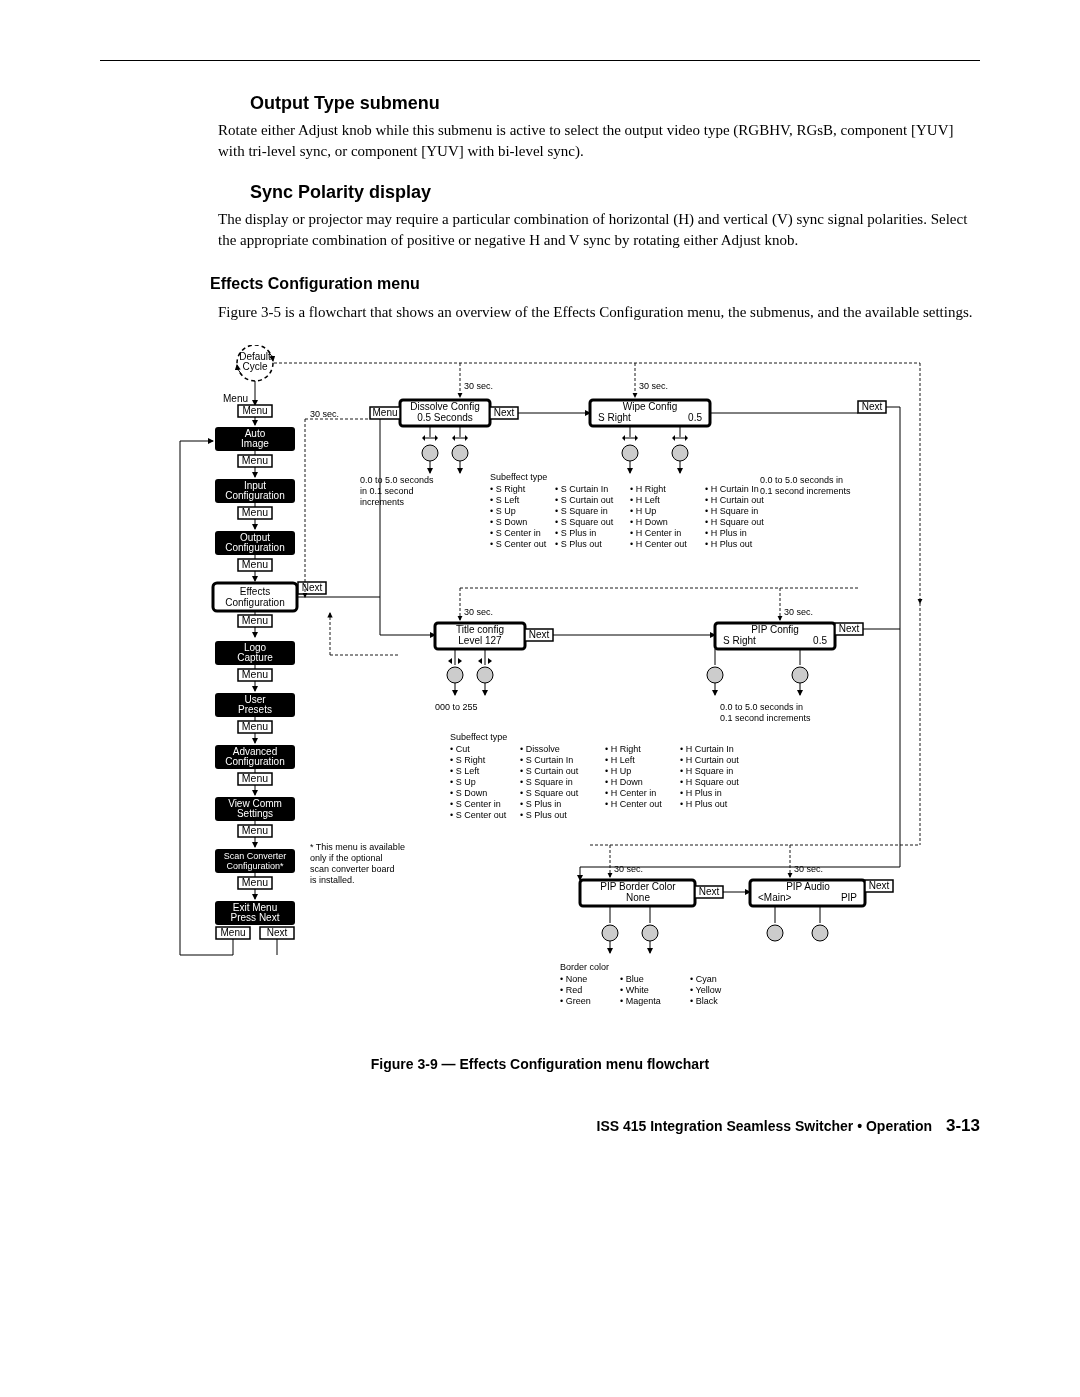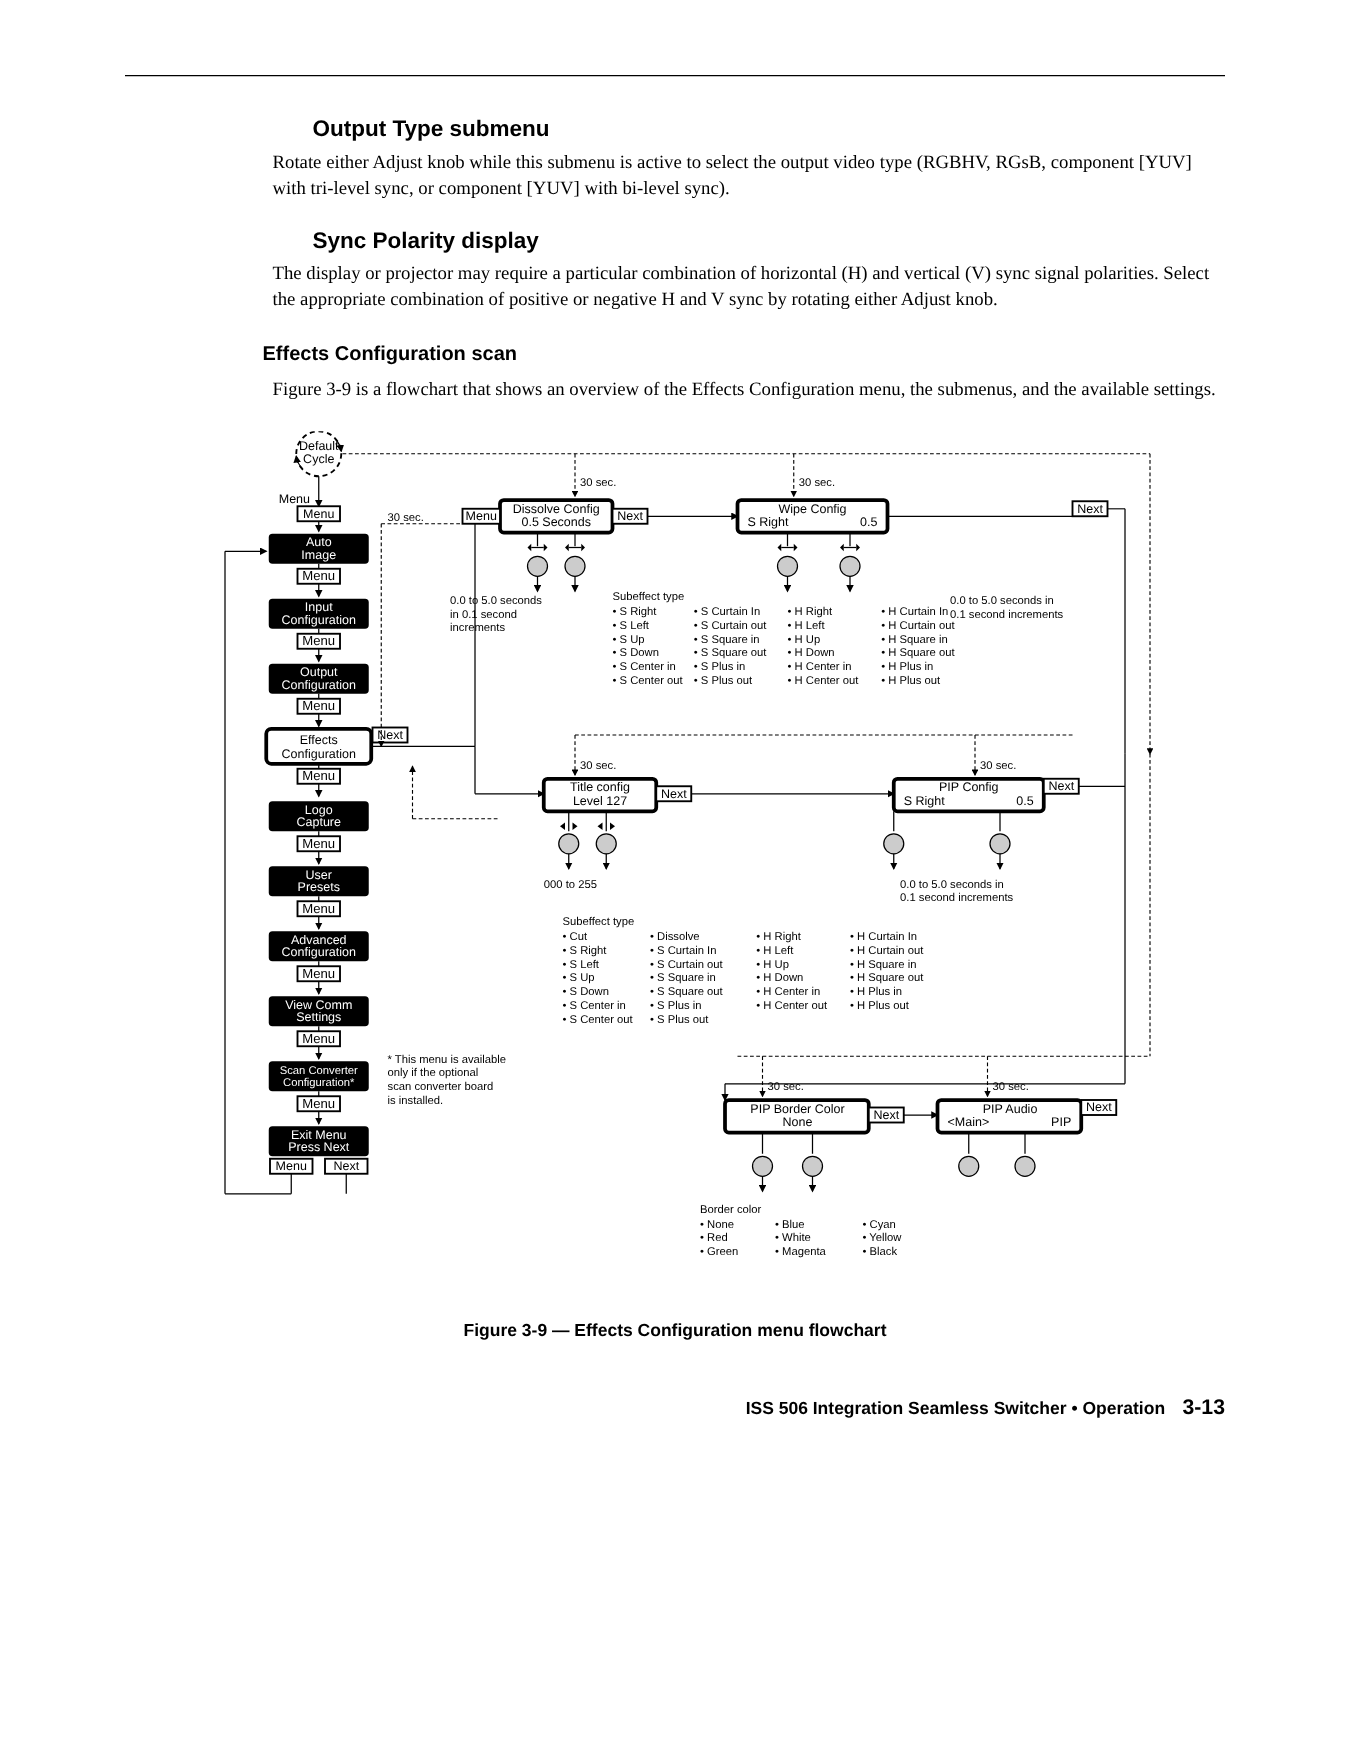--- a/index.html
+++ b/index.html
@@ -68,22 +68,22 @@
 <body>
 
 <div class="hr"></div>
 
 <div class="subhead">Output Type submenu</div>
 <div class="paratext">Rotate either Adjust knob while this submenu is active to select the output video type (RGBHV, RGsB, component [YUV] with tri-level sync, or component [YUV] with bi-level sync).</div>
 
 <div class="subhead">Sync Polarity display</div>
 <div class="paratext">The display or projector may require a particular combination of horizontal (H) and vertical (V) sync signal polarities.  Select the appropriate combination of positive or negative H and V sync by rotating either Adjust knob.</div>
 
-<div class="section-head">Effects Configuration scan</div>
-<div class="paratext">Figure 3-9 is a flowchart that shows an overview of the Effects Configuration menu, the submenus, and the available settings.</div>
+<div class="section-head">Effects Configuration menu</div>
+<div class="paratext">Figure 3-5 is a flowchart that shows an overview of the Effects Configuration menu, the submenus, and the available settings.</div>
 
 <div class="flowchart-box">
 <svg width="780" height="700" viewBox="0 0 780 700">
   <defs>
     <marker id="arr" markerWidth="6" markerHeight="6" refX="5" refY="3" orient="auto">
       <path d="M0,0 L6,3 L0,6 Z" fill="#000"></path>
     </marker>
   </defs>
   <style>
     .bbox{fill:#000;}
@@ -442,15 +442,15 @@
         <line x1="95" y1="528" x2="95" y2="532" class="solid"></line>
         <line x1="95" y1="544" x2="95" y2="554" class="solid" marker-end="url(#arr)"></line>
       </g>
 
 </svg>
 </div>
 
 <div class="caption">Figure 3-9 — Effects Configuration menu flowchart</div>
 
 <div class="footer">
-  <span>ISS 506 Integration Seamless Switcher • Operation</span>
+  <span>ISS 415 Integration Seamless Switcher • Operation</span>
   <span class="pg">3-13</span>
 </div>
 
 </body></html>

